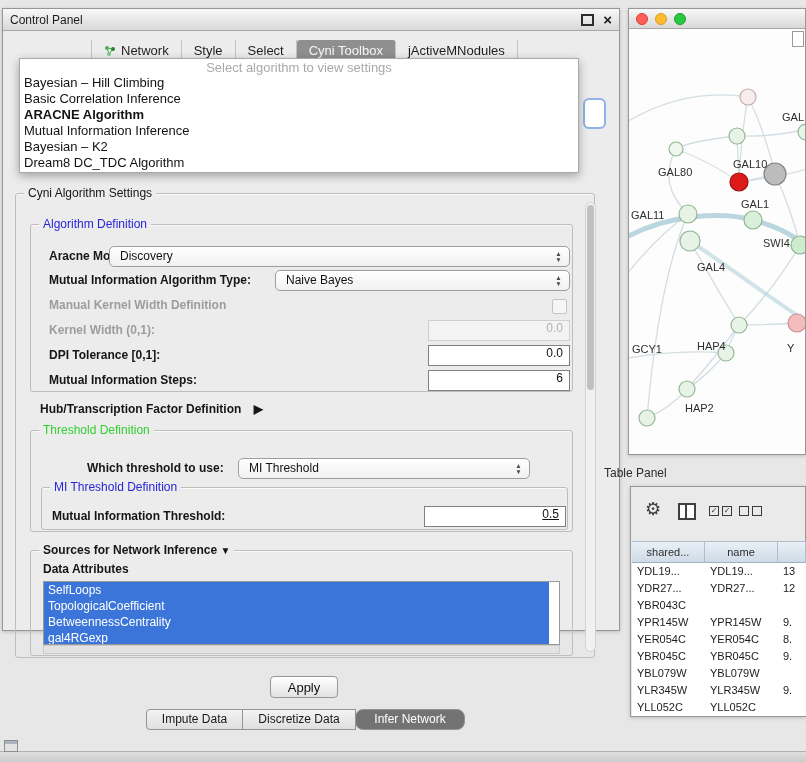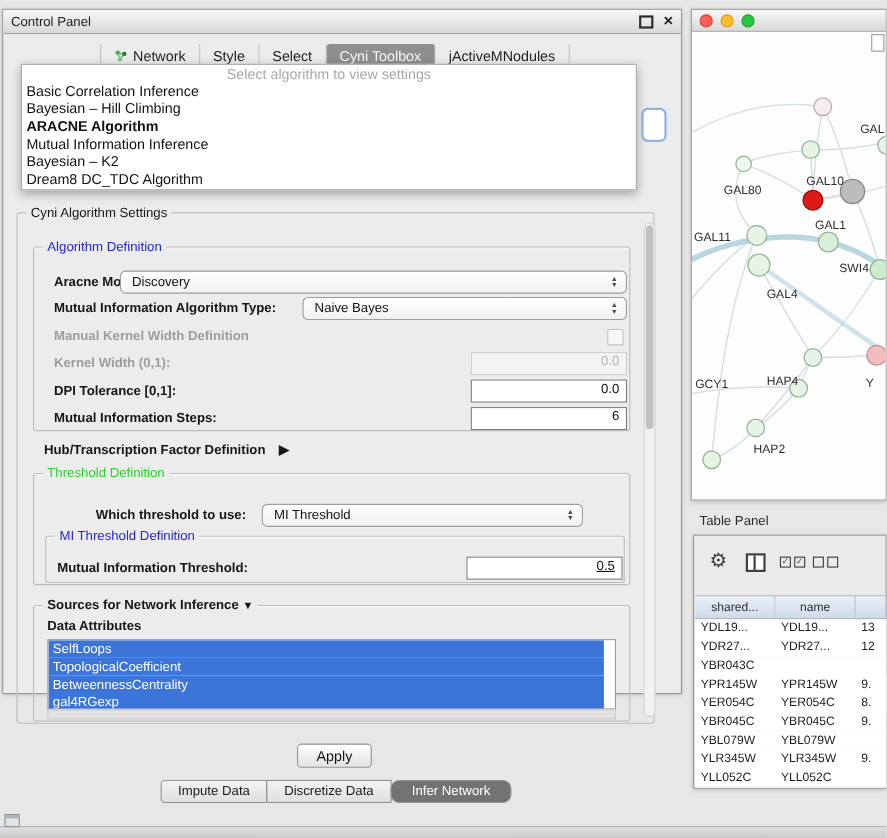--- a/index.html
+++ b/index.html
@@ -110,22 +110,22 @@
         </div>
       <div class="tab">
           <span>jActiveMNodules</span>
         </div>
     </div>
 
     <div style="position:absolute;left:580px;top:89px;width:19px;height:27px;background:#fff;border:2px solid #8fb3e8;border-radius:6px;z-index:40;"></div>
 
     <div class="popup" style="left:16px;top:49px;width:560px;height:115px;">
       <div class="prompt">Select algorithm to view settings</div>
+      <div class="pi">Bayesian – Hill Climbing</div>
       <div class="pi">Basic Correlation Inference</div>
-      <div class="pi">Bayesian – Hill Climbing</div>
       <div class="pi sel">ARACNE Algorithm</div>
       <div class="pi">Mutual Information Inference</div>
       <div class="pi">Bayesian – K2</div>
       <div class="pi">Dream8 DC_TDC Algorithm</div>
     </div>
 
     <div class="grp" style="left:12px;top:184px;width:580px;height:465px;">
       <span class="legend">Cyni Algorithm Settings</span>
 
       <div class="scroll-v" style="left:569px;top:8px;height:450px;">
@@ -291,21 +291,21 @@
           <text class="nlabel" x="3" y="324">GCY1</text>
           <text class="nlabel" x="68" y="321">HAP4</text>
           <text class="nlabel" x="158" y="323">Y</text>
           <text class="nlabel" x="56" y="383">HAP2</text>
         </g>
       </svg>
       <div class="overviewbox"></div>
     </div>
   </div>
 
-  <div style="position:absolute;left:636px;top:466px;font-size:12px;color:#2b2b2b;">Table Panel</div>
+  <div style="position:absolute;left:604px;top:466px;font-size:12px;color:#2b2b2b;">Table Panel</div>
 
   <div class="win" style="left:630px;top:486px;width:176px;height:231px;background:#eaeaea;">
     <div class="gear" style="left:14px;top:12px;">⚙</div>
     <div class="colicon" style="left:47px;top:16px;"></div>
     <div class="pair" style="left:78px;top:19px;">
       <span class="cb">✓</span>
       <span class="cb">✓</span>
     </div>
     <div class="pair" style="left:108px;top:19px;">
       <span class="cb"></span>

